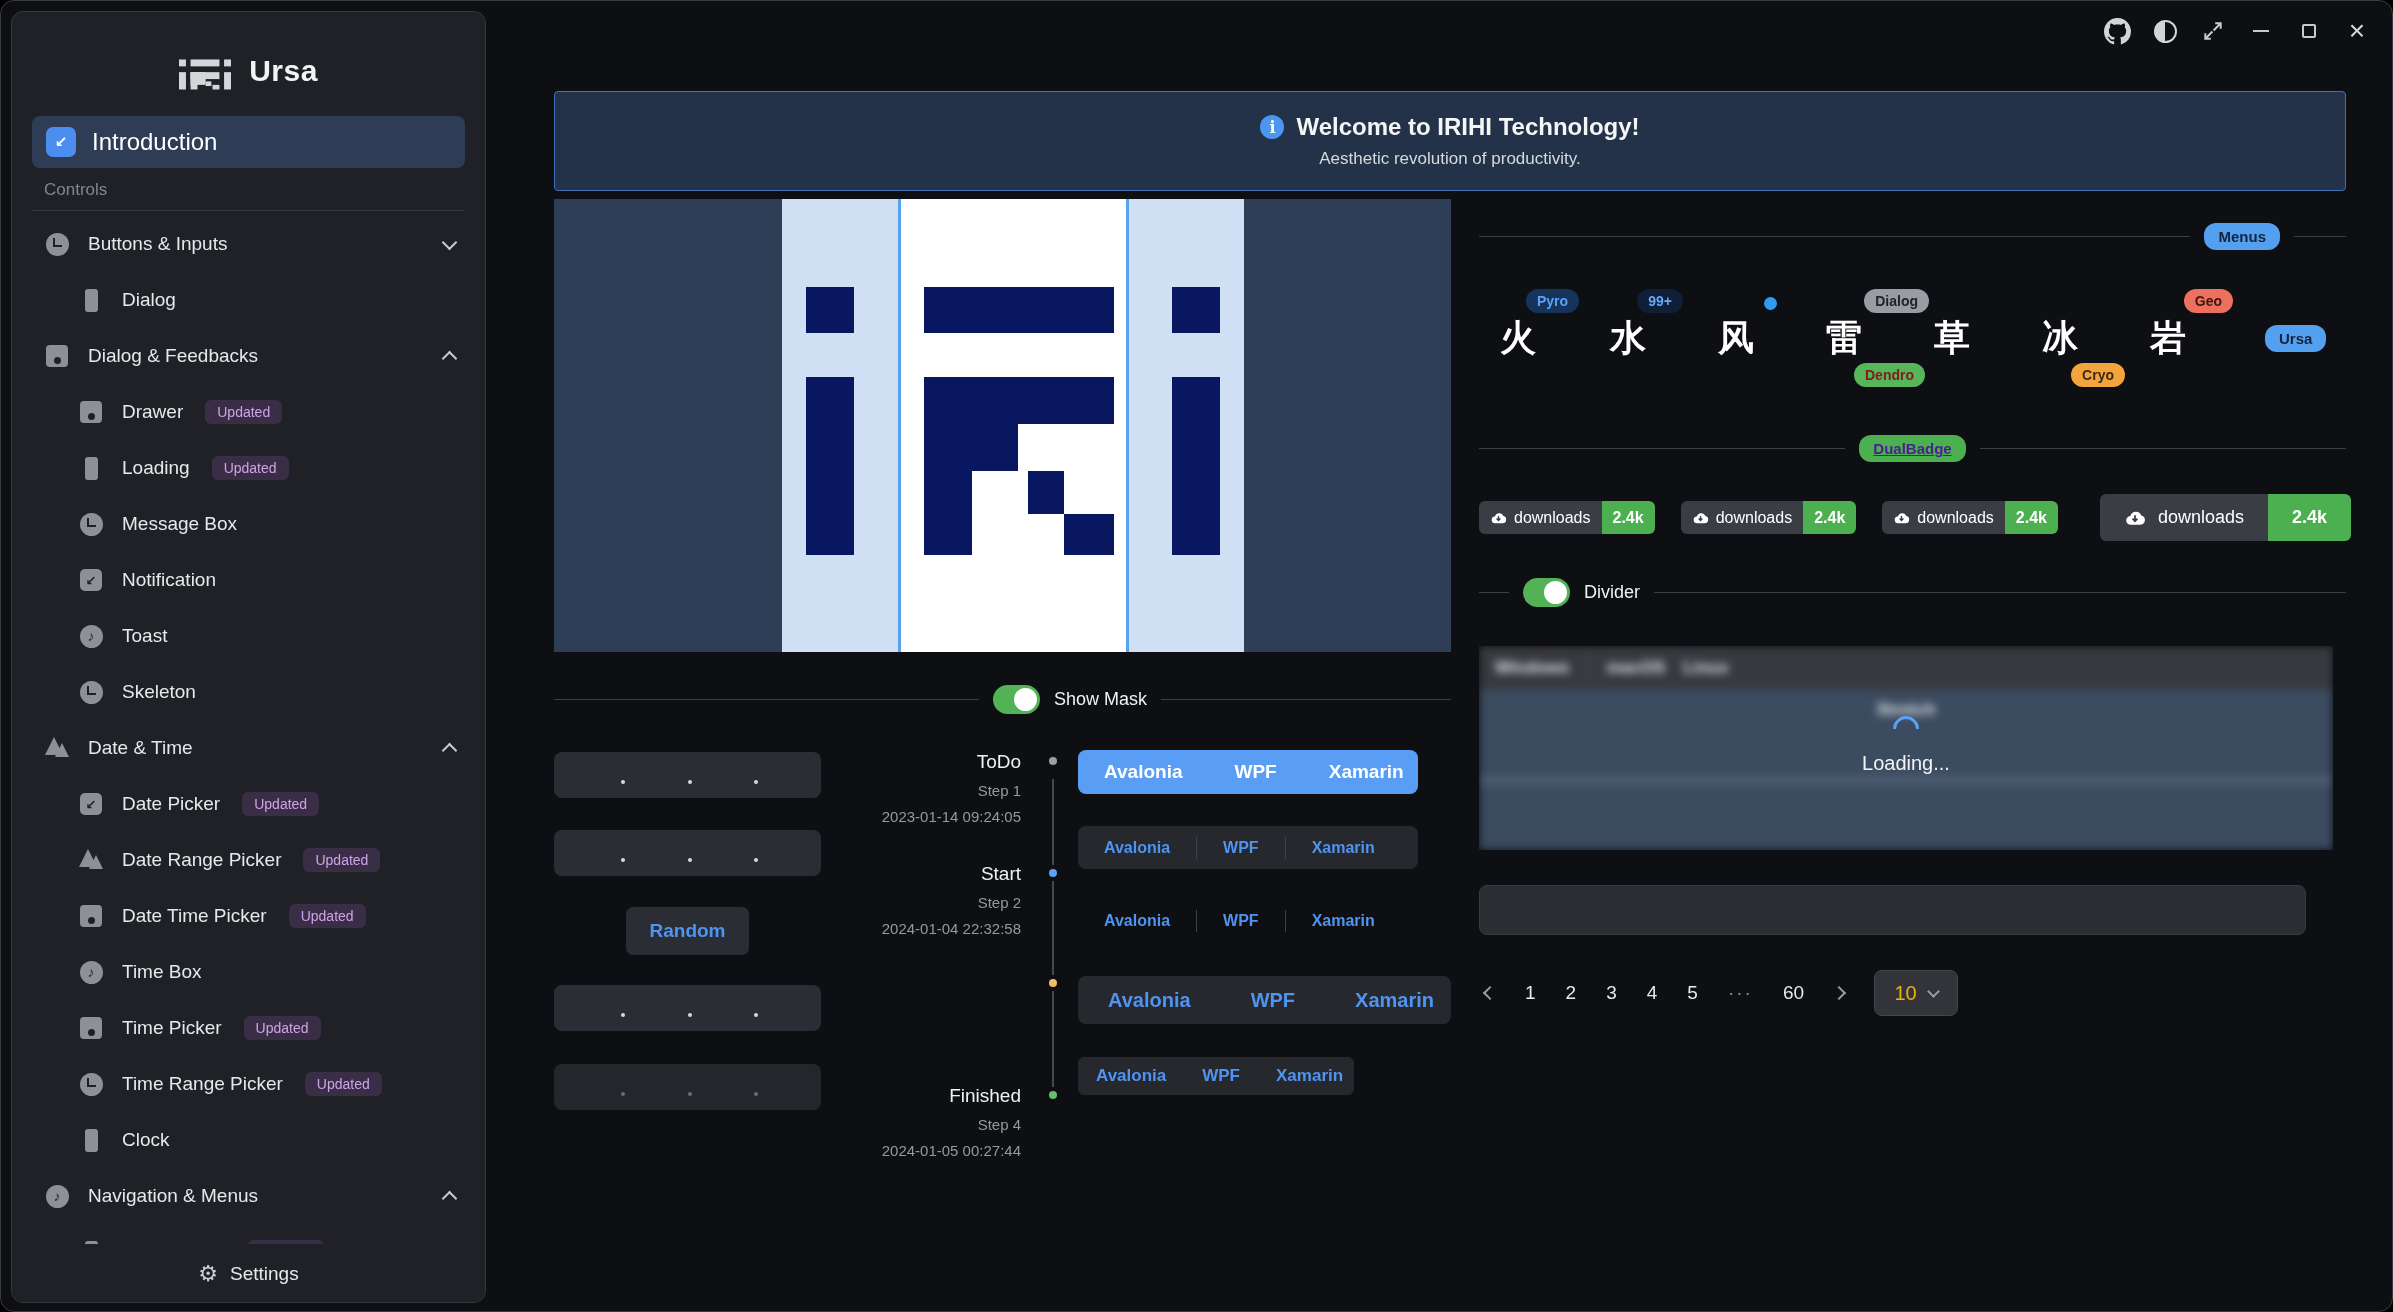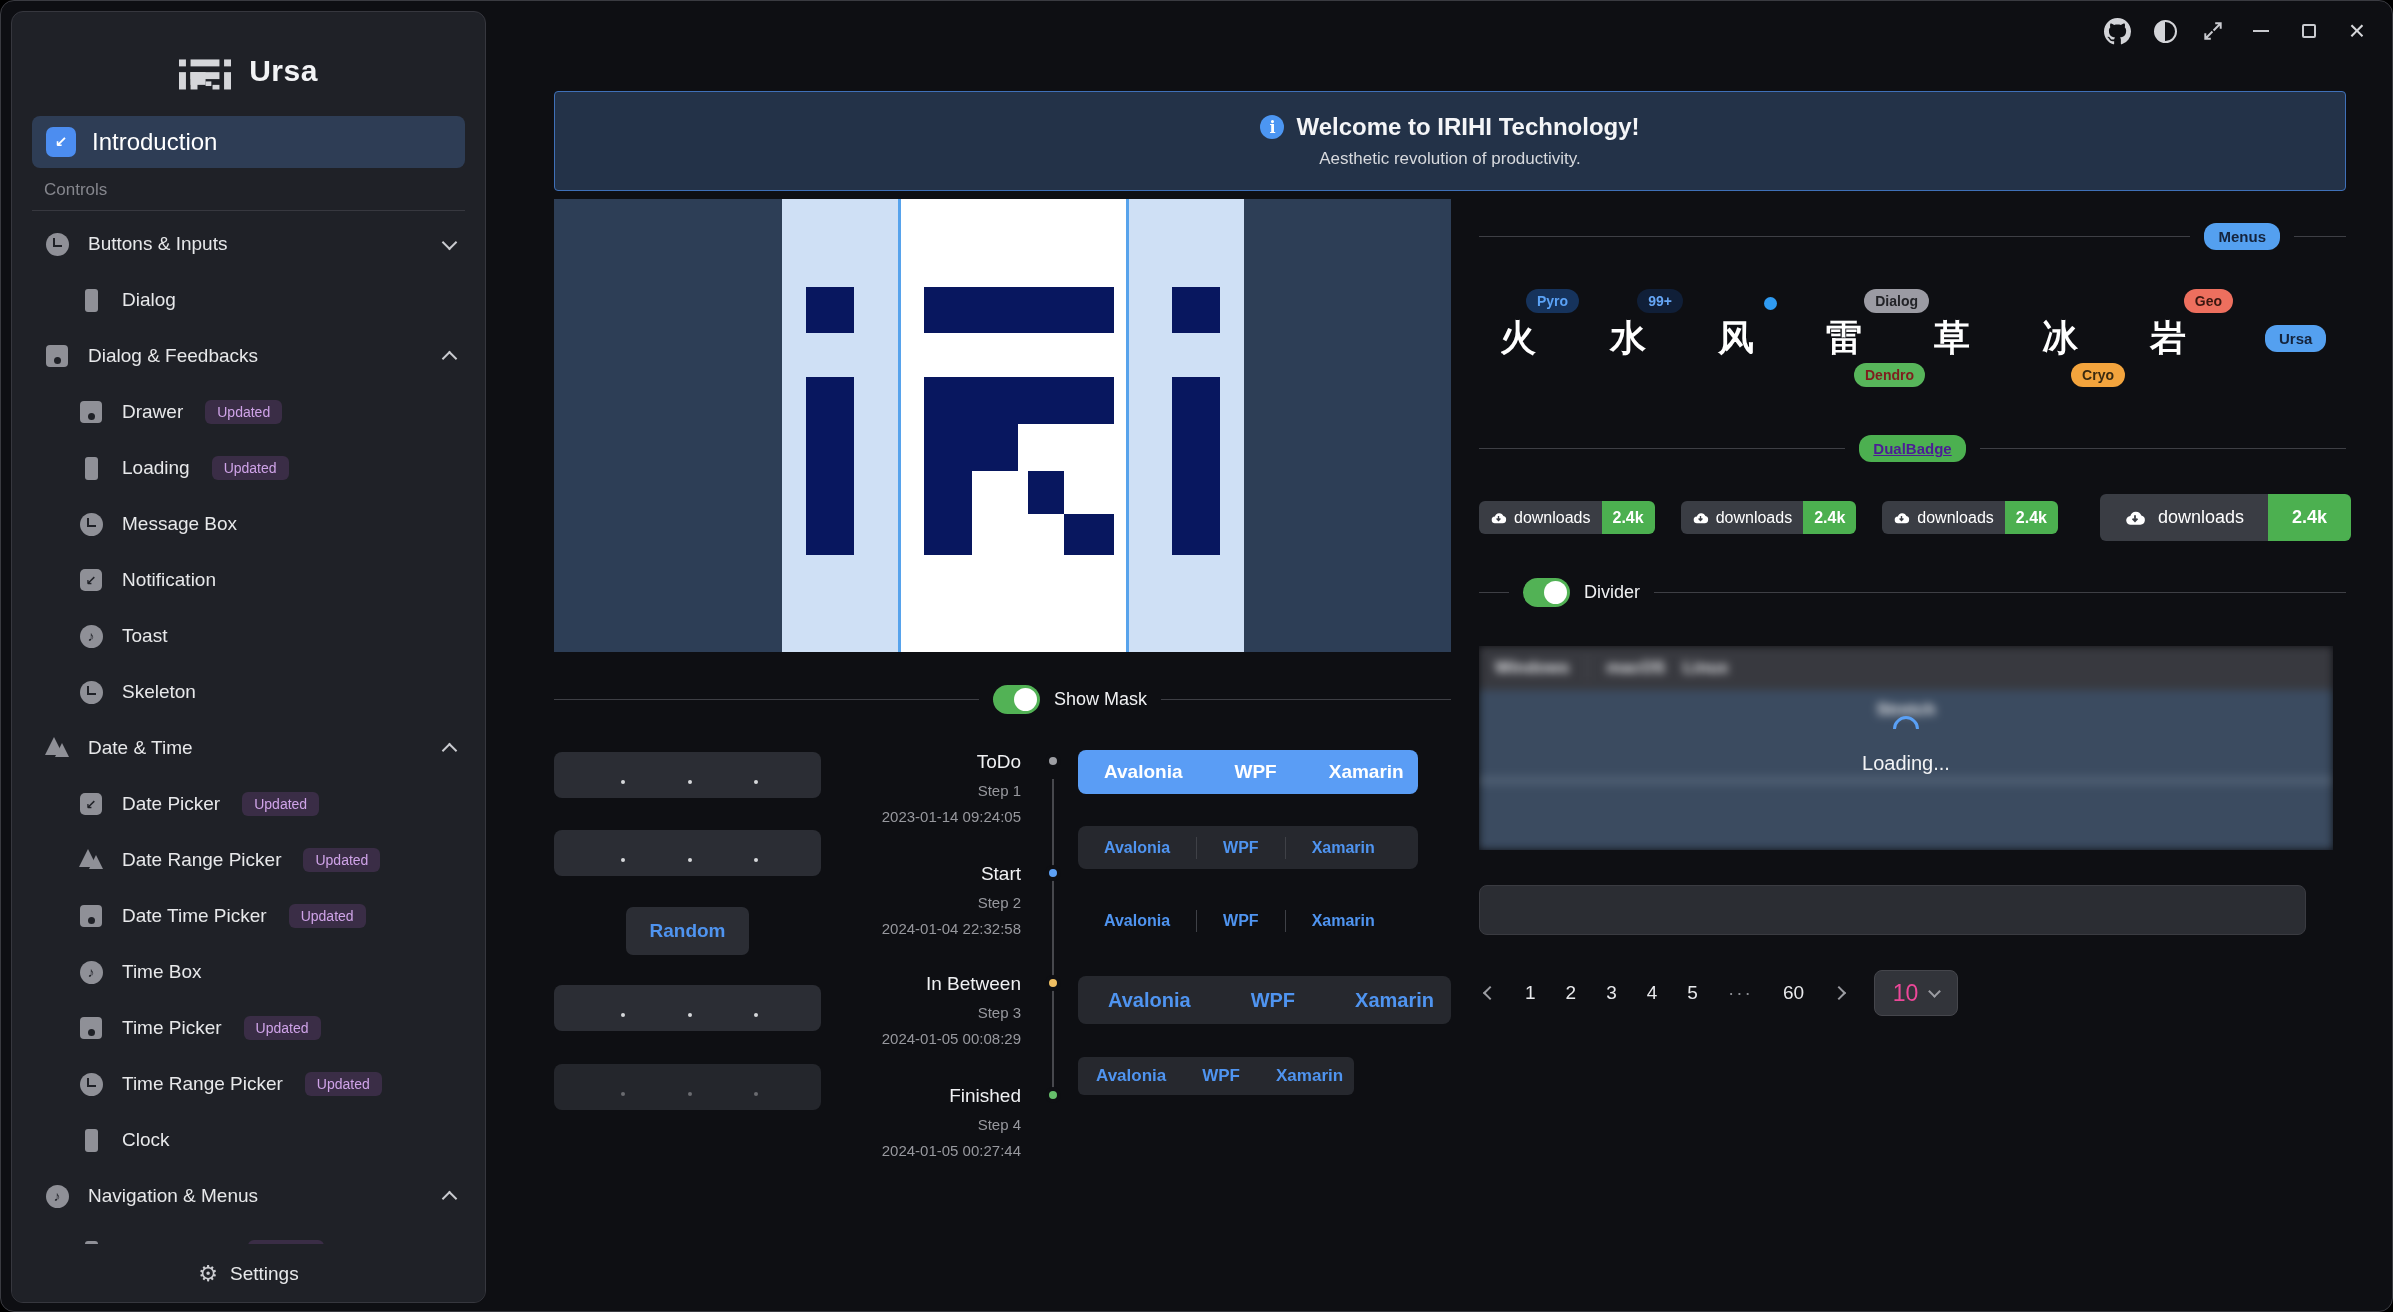--- a/index.html
+++ b/index.html
@@ -155,21 +155,21 @@
   .empty-input { position:absolute; left:1478px; top:884px; width:827px; height:50px; background:#2b2d33;
                  border:1px solid #3a3b41; border-radius:8px; }
   .pager { position:absolute; left:1484px; top:969px; height:46px; display:flex; align-items:center; gap:30px; }
   .pnum { color:#e8e9ec; font-size:19px; }
   .pdots { color:#8b8c92; font-size:19px; letter-spacing:2px; }
   .pchev { width:10px; height:10px; border-left:2.5px solid #9b9ca2; border-bottom:2.5px solid #9b9ca2; }
   .pchev.left { transform:rotate(45deg); }
   .pchev.right { transform:rotate(-135deg); }
   .psize { width:84px; height:46px; background:#32343a; border:1px solid #45464c; border-radius:8px;
            display:flex; align-items:center; justify-content:center; gap:12px; }
-  .psize .val { color:#ec4899; font-size:23px; }
+  .psize .val { color:#eab308; font-size:20px; }
   .psize .chev2 { width:9px; height:9px; border-right:2.5px solid #9b9ca2; border-bottom:2.5px solid #9b9ca2; transform:rotate(45deg); margin-top:-4px; }
 </style>
 </head>
 <body>
 
 <div id="app">
 
   <div class="sidebar">
     <div class="logo-row">
       <svg width="52" height="38" viewBox="0 0 90 64">
@@ -382,25 +382,20 @@
     <div class="tl-step">Step 1</div>
     <div class="tl-time">2023-01-14 09:24:05</div>
   </div>
   <span class="tl-dot" style="top: 752px; background: rgb(157, 158, 163);"></span>
   <div class="tl-entry" style="left:830px; top:862px;">
     <div class="tl-title">Start</div>
     <div class="tl-step">Step 2</div>
     <div class="tl-time">2024-01-04 22:32:58</div>
   </div>
   <span class="tl-dot" style="top: 864px; background: rgb(93, 161, 246);"></span>
-  <div class="tl-entry" style="left:830px; top:972px;">
-    <div class="tl-title">In Between</div>
-    <div class="tl-step">Step 3</div>
-    <div class="tl-time">2024-01-05 00:08:29</div>
-  </div>
   <span class="tl-dot" style="top: 974px; background: rgb(239, 191, 98);"></span>
   <div class="tl-entry" style="left:830px; top:1084px;">
     <div class="tl-title">Finished</div>
     <div class="tl-step">Step 4</div>
     <div class="tl-time">2024-01-05 00:27:44</div>
   </div>
   <span class="tl-dot" style="top: 1086px; background: rgb(102, 191, 107);"></span>
 
   <div class="bgroup g1">
     <span class="bl">Avalonia</span>

